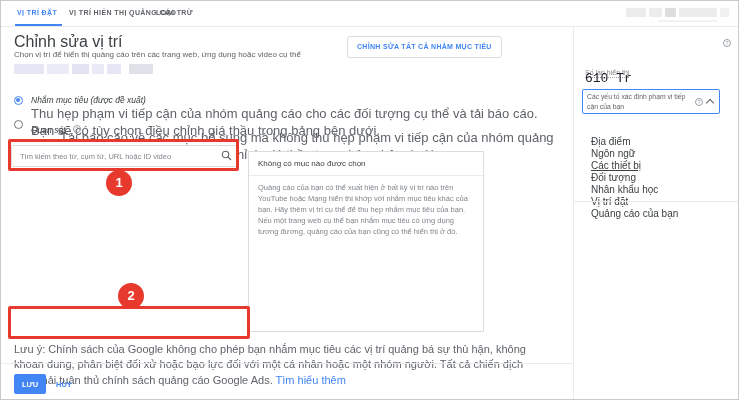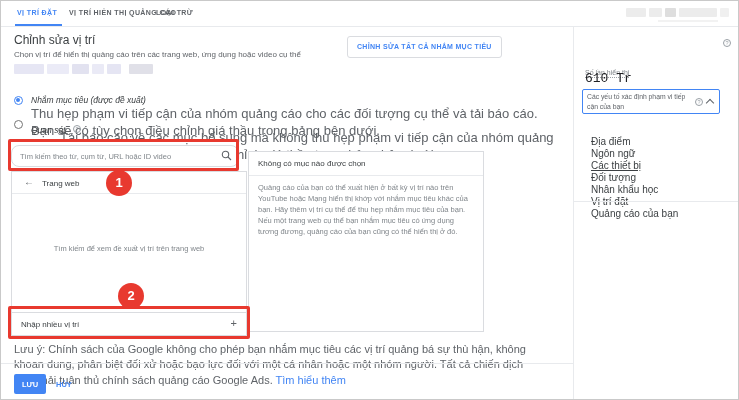--- a/index.html
+++ b/index.html
@@ -9,37 +9,37 @@
     font-family:"Liberation Sans",sans-serif;color:#3c4043;
   }
   .abs{position:absolute;}
   
   .tabbar{position:absolute;top:0;left:0;width:100%;height:25px;border-bottom:1px solid #e8eaed;background:#fff;}
   .tab{position:absolute;top:8px;font-size:7px;font-weight:bold;letter-spacing:.4px;color:#5f6368;cursor:pointer;white-space:nowrap;}
   .tab.active{color:#4285f4;}
   .tab-underline{position:absolute;left:14px;bottom:0;width:47px;height:2px;background:#4285f4;}
   .redact{display:inline-block;height:9px;border-radius:1px;vertical-align:top;}
   
-  .page-title{font-size:12px;color:#3c4043;text-align:right;}
+  .page-title{font-size:16px;color:#3c4043;text-align:right;}
   .page-subtitle{font-size:8px;color:#5f6368;}
   .edit-all-btn{height:22px;line-height:20px;padding:0 9px;background:#fff;border:1px solid #dadce0;border-radius:3px;
     color:#4285f4;font-size:7px;font-weight:bold;letter-spacing:.3px;white-space:nowrap;cursor:pointer;}
   
   .radio{width:9px;height:9px;border-radius:50%;box-sizing:border-box;position:absolute;}
   .radio.sel{border:1.5px solid #4285f4;}
   .radio.sel::after{content:"";position:absolute;left:1px;top:1px;width:4px;height:4px;border-radius:50%;background:#4285f4;}
   .radio.unsel{border:1.5px solid #757575;}
   .radio-label{font-size:8.5px;color:#3c4043;font-style:italic;}
   .radio-desc{font-size:13px;color:#5f6368;line-height:1.3;}
   .help-icon{display:inline-block;width:8px;height:8px;border:1px solid #9aa0a6;border-radius:50%;box-sizing:border-box;
     font-size:5.5px;color:#9aa0a6;text-align:center;line-height:6px;vertical-align:middle;}
   .help-icon::after{content:"?";}
   
   .search-box{position:absolute;left:10px;top:144px;width:228px;height:22px;box-sizing:border-box;
-    border:1px solid #dadce0;border-radius:8px;padding:0 26px 0 8px;font-size:7.5px;color:#3c4043;
+    border:1px solid #dadce0;border-radius:2px;padding:0 26px 0 8px;font-size:7.5px;color:#3c4043;
     font-family:"Liberation Sans",sans-serif;outline:none;background:#fff;}
   .search-box::placeholder{color:#80868b;}
   .panel{position:absolute;box-sizing:border-box;border:1px solid #dadce0;background:#fff;}
   .back-row{position:absolute;left:0;top:0;width:100%;height:22px;border-bottom:1px solid #e8eaed;box-sizing:border-box;}
   .back-arrow{position:absolute;left:12px;top:4px;font-size:10px;color:#5f6368;}
   .back-arrow::after{content:"\2190";}
   .back-label{position:absolute;left:30px;top:7px;font-size:8px;color:#3c4043;}
   .hint{position:absolute;left:0;top:72px;width:100%;text-align:center;font-size:7.5px;color:#80868b;}
   .bulk-row{position:absolute;left:0;bottom:0;width:100%;height:23px;border-top:1px solid #dadce0;box-sizing:border-box;}
   .bulk-label{position:absolute;left:9px;top:7px;font-size:8px;color:#3c4043;}
@@ -107,31 +107,20 @@
     <span class="help-icon" style="margin-left:3px;"></span>
   </div>
   <div class="abs radio-desc" style="left:30px;top:129px;width:510px;margin-left:29px;">Tải báo cáo về các mục bổ sung mà không thu hẹp phạm vi tiếp cận của nhóm quảng cáo. Bạn sẽ có tùy chọn điều chỉnh giá thầu trong bảng bên dưới.</div>
 
   <input class="search-box" type="text" placeholder="Tìm kiếm theo từ, cụm từ, URL hoặc ID video" style="">
   <svg class="search-icon" style="left:220px;top:149px;" width="11" height="11" viewBox="0 0 11 11">
     <circle cx="4.5" cy="4.5" r="3.2" fill="none" stroke="#5f6368" stroke-width="1.1"></circle>
     <line x1="7" y1="7" x2="10" y2="10" stroke="#5f6368" stroke-width="1.1"></line>
   </svg>
 
-  <div class="panel" style="left:10px;top:170px;width:236px;height:165px;">
-    <div class="back-row">
-      <span class="back-arrow"></span>
-      <span class="back-label">Trang web</span>
-    </div>
-    <div class="hint">Tìm kiếm để xem đề xuất vị trí trên trang web</div>
-    <div class="bulk-row">
-      <span class="bulk-label">Nhập nhiều vị trí</span>
-      <span class="plus-icon"></span>
-    </div>
-  </div>
 
   <div class="panel" style="left:247px;top:150px;width:236px;height:181px;">
     <div class="sel-header">Không có mục nào được chọn</div>
     <div class="sel-body">Quảng cáo của bạn có thể xuất hiện ở bất kỳ vị trí nào trên YouTube hoặc Mạng hiển thị khớp với nhắm mục tiêu khác của bạn. Hãy thêm vị trí cụ thể để thu hẹp nhắm mục tiêu của bạn. Nếu một trang web cụ thể bạn nhắm mục tiêu có ứng dụng tương đương, quảng cáo của bạn cũng có thể hiển thị ở đó.</div>
   </div>
 
   <div class="ann-rect" style="left:7px;top:138px;width:231px;height:32px;"></div>
   <div class="ann-circle" style="left:105px;top:169px;">1</div>
   <div class="ann-rect" style="left:7px;top:305px;width:242px;height:33px;"></div>
   <div class="ann-circle" style="left:117px;top:282px;">2</div>

